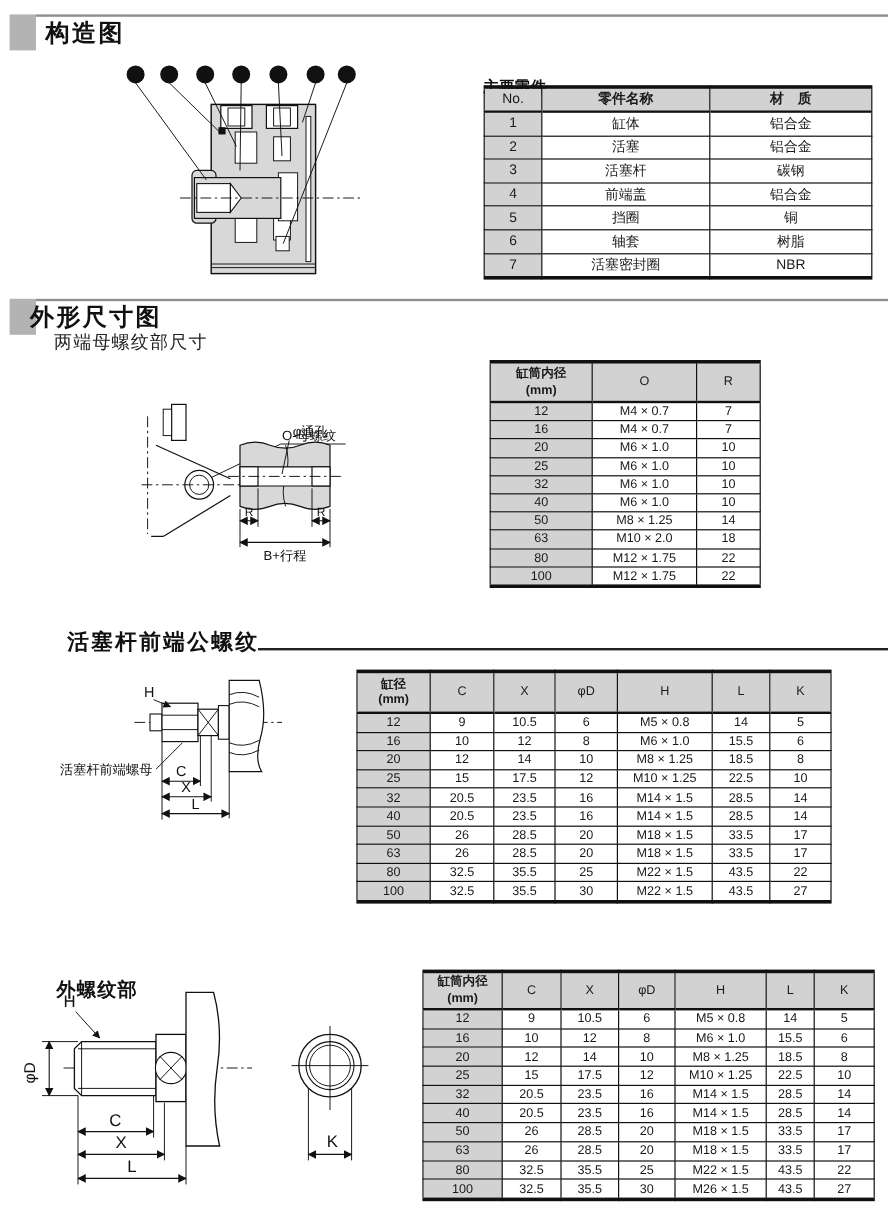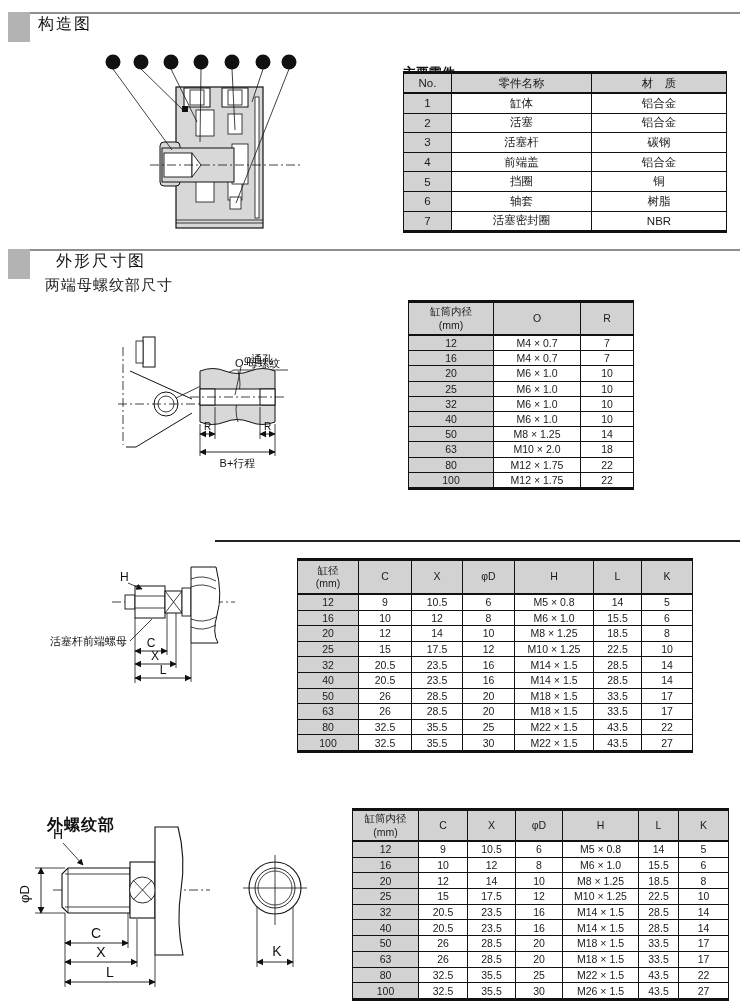--- a/index.html
+++ b/index.html
@@ -1,34 +1,34 @@
 <!DOCTYPE html>
 <html><head>
 <meta charset="utf-8">
 <style>
   html,body{margin:0;padding:0;background:#fff;}
   #page{position:relative;width:745px;height:1006px;background:#fff;overflow:hidden;
         font-family:"Liberation Sans","DejaVu Sans",sans-serif;color:#1a1a1a;}
   .abs{position:absolute;}
   .sec-rule{height:2px;background:#8f8f8f;}
   .sec-square{width:22px;height:30px;background:#b3b3b3;}
-  .sec-title{font-size:16px;font-weight:normal;letter-spacing:2px;color:#111;}
+  .sec-title{font-size:20px;font-weight:bold;letter-spacing:2px;color:#111;}
   .sub-title{font-family:"Liberation Serif","DejaVu Serif",serif;font-size:15px;color:#222;letter-spacing:1px;}
   .mid-title{font-size:18px;font-weight:bold;letter-spacing:2px;color:#111;}
   .small-title{font-size:16px;font-weight:bold;letter-spacing:1px;color:#111;}
   .tbl-title{font-size:13px;font-weight:bold;color:#111;}
   .title-rule{height:1.5px;background:#222;}
 
   table.spec{border-collapse:collapse;table-layout:fixed;
              border-top:3px solid #111;border-bottom:3px solid #111;}
   table.spec th,table.spec td{border:1px solid #111;text-align:center;vertical-align:middle;
              padding:0;overflow:hidden;}
   table.spec thead th{background:#d2d2d2;font-weight:normal;white-space:pre-line;line-height:1.25;
              border-bottom:2px solid #111;}
-  table.spec thead th.cjk{font-weight:normal;}
+  table.spec thead th.cjk{font-weight:bold;}
   table.spec tbody td:first-child{background:#d2d2d2;}
 
   table.t-parts th,table.t-parts td{height:18.6px;font-size:11.5px;margin-left:28px;}
   table.t-parts thead th{height:18px;}
   table.t-dim td{height:14.2px;font-size:10.5px;}
   table.t-dim thead th{height:31px;font-size:10.5px;}
   table.t3 td{height:14.6px;}
   table.t3 thead th{height:32px;}
   table.t4 td{height:14.7px;}
   table.t4 thead th{height:29px;}
@@ -153,21 +153,21 @@
         <tr>
           <td>7</td>
           <td>活塞密封圈</td>
           <td>NBR</td>
         </tr>
       </tbody>
     </table>
 
   <div class="abs sec-rule" style="left:30px;top:249px;width:710px;"></div>
   <div class="abs sec-square" style="left:8px;top:249px;"></div>
-  <div class="abs sec-title" style="left:56px;top:251px;text-align:center;">外形尺寸图</div>
+  <div class="abs sec-title" style="left:25px;top:251px;text-align:center;">外形尺寸图</div>
   <div class="abs sub-title" style="left:45px;top:276px;">两端母螺纹部尺寸</div>
 
   <svg class="abs" style="left:88px;top:325px;" width="220" height="160" viewBox="0 0 220 160">
 
     <line class="cl" x1="35" y1="22" x2="35" y2="120"></line>
     <rect x="55" y="12" width="12" height="30" fill="#fff" stroke="#111" stroke-width="1"></rect>
     <rect x="48" y="16" width="7" height="22" fill="#fff" stroke="#111" stroke-width="0.8"></rect>
     <line class="ln" x1="42" y1="46" x2="104" y2="74"></line>
     <line class="ln" x1="104" y1="88" x2="48" y2="122"></line>
     <line class="ln" x1="38" y1="122" x2="48" y2="122"></line>
@@ -261,20 +261,21 @@
           <td>22</td>
         </tr>
         <tr>
           <td>100</td>
           <td>M12 × 1.75</td>
           <td>22</td>
         </tr>
       </tbody>
     </table>
 
+  <div class="abs mid-title" style="left:56px;top:523px;">活塞杆前端公螺纹</div>
   <div class="abs title-rule" style="left:215px;top:540px;width:525px;"></div>
 
   <svg class="abs" style="left:40px;top:555px;" width="250" height="205" viewBox="0 0 250 205">
     <line class="cl" x1="72" y1="47" x2="195" y2="47"></line>
     <rect x="85" y="40" width="10" height="14" fill="#fff" stroke="#111" stroke-width="0.9"></rect>
     <rect x="95" y="31" width="30" height="32" fill="#fff" stroke="#111" stroke-width="1"></rect>
     <line class="thin" x1="95" y1="41" x2="125" y2="41"></line>
     <line class="thin" x1="95" y1="53" x2="125" y2="53"></line>
     <rect x="125" y="36" width="17" height="22" fill="#fff" stroke="#111" stroke-width="1"></rect>
     <line class="thin" x1="125" y1="36" x2="142" y2="58"></line>

